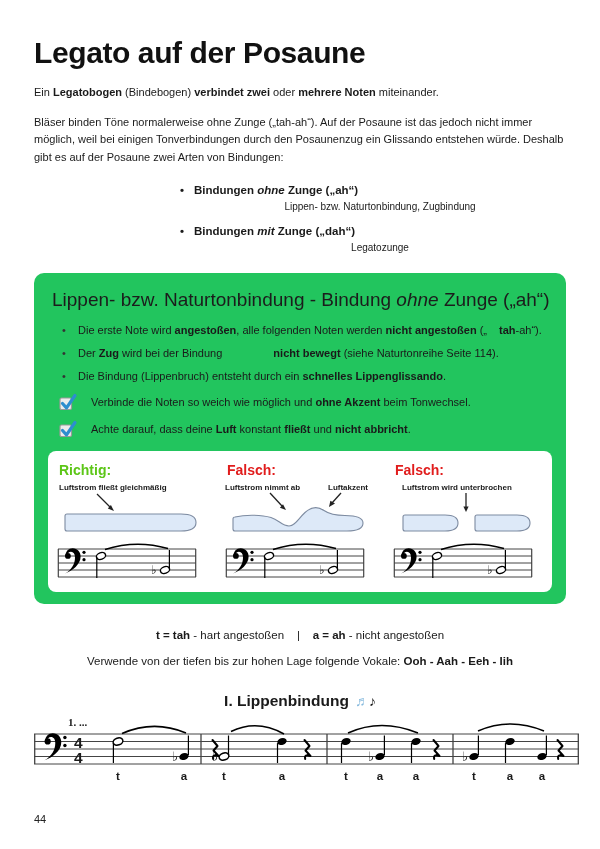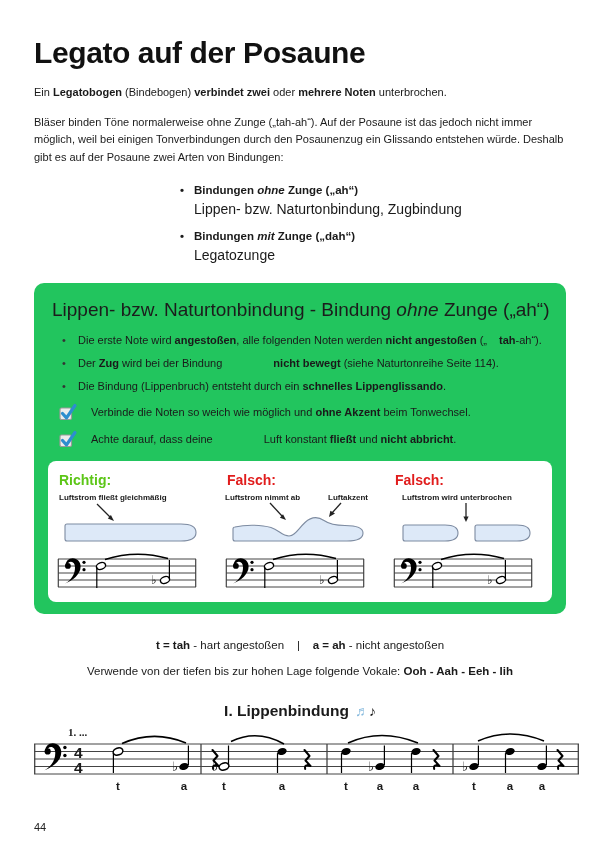--- a/index.html
+++ b/index.html
@@ -8,21 +8,21 @@
     background:#ffffff; color:#1a1a1a;
     font-family:"Liberation Sans", sans-serif;
   }
   .content { padding:0 34px; }
   h1 { font-size:30px; font-weight:600; letter-spacing:-0.4px; margin:36px 0 14px 0; color:#111; }
   .body-text { font-size:11px; line-height:1.6; margin:0 0 12px 0; }
   .bullets { margin-left:146px; margin-top:18px; }
   .bullet-item { margin-bottom:13px; }
   .bullet-title { font-size:11.5px; display:flex; }
   .bullet-title .dot { width:14px; font-weight:bold; }
-  .bullet-sub { font-size:14px; margin:5px 0 0 14px; }
+  .bullet-sub { font-size:10px; margin:5px 0 0 14px;text-align:center; }
   .bluebox { margin-top:20px; background:#22c55e; border-radius:10px; padding:12px 14px 12px 14px; }
   .bluebox h2 { font-size:19px; font-weight:400; margin:4px 0 12px 4px; color:#1c1c1c; }
   .points { list-style:none; margin:0 0 6px 14px; padding:0; font-size:11px; }
   .points li { display:flex; margin-bottom:8px; line-height:1.35; }
   .points .pdot { width:16px; color:#333; }
   .check-row { display:flex; align-items:center; margin:9px 0 0 10px; font-size:11px; }
   .check-row .chk { flex:0 0 auto; margin-right:13px; }
   .check-row .chk svg { display:block; }
   .whitebox { margin-top:13px; background:#ffffff; border-radius:8px; padding:11px 9px 9px 9px;
               display:grid; grid-template-columns:150px 150px 150px; justify-content:space-between; }
@@ -33,21 +33,21 @@
   .staff { margin-top:8px; }
   svg text { font-family:"Liberation Sans", sans-serif; fill:#1a1a1a; }
   .caption { font-size:8px; font-weight:bold; }
   .legend { text-align:center; font-size:11.5px; margin:25px 0 0 0; }
   .vokale { text-align:center; font-size:11.5px; margin:14px 0 0 0; }
   h3 { text-align:center; font-size:15.5px; font-weight:bold; margin:25px 0 0 0; }
   .notes-icon { font-size:14px; margin-left:6px; }
   .notes-icon .blue { color:#85b9dd; }
   .notes-icon .black { color:#111; }
   .score-wrap { text-align:center; margin-top:6px; }
-  .page-num { position:absolute; left:34px; bottom:16px; font-size:11px; color:#222; }
+  .page-num { position:absolute; left:34px; bottom:24px; font-size:11px; color:#222; }
   .serif { font-family:"Liberation Serif", serif; }
 </style>
 </head>
 <body>
 
 <div class="page">
 
   <svg width="0" height="0" style="position:absolute" aria-hidden="true">
     <defs>
       <g id="gClef" fill="#000">
@@ -69,21 +69,21 @@
         <text x="94" y="33" font-size="12">♭</text>
         <ellipse cx="108" cy="29" rx="4.7" ry="3.3" transform="rotate(-18 108 29)" fill="#fff" stroke="#000" stroke-width="1.4"></ellipse>
         <path d="M112.4,27.7 V9" stroke="#000" stroke-width="1.2"></path>
       </g>
     </defs>
   </svg>
 
   <div class="content">
     <h1>Legato auf der Posaune</h1>
 
-    <p class="body-text"><span>Ein </span><span style="font-weight: bold;">Legatobogen</span><span> (Bindebogen) </span><span style="font-weight: bold;">verbindet zwei</span><span> oder </span><span style="font-weight: bold;">mehrere Noten</span><span> unterbrochen.</span></p>
+    <p class="body-text"><span>Ein </span><span style="font-weight: bold;">Legatobogen</span><span> (Bindebogen) </span><span style="font-weight: bold;">verbindet zwei</span><span> oder </span><span style="font-weight: bold;">mehrere Noten</span><span> miteinander.</span></p>
     <p class="body-text">Bläser binden Töne normalerweise ohne Zunge („tah-ah“). Auf der Posaune ist das jedoch nicht immer möglich, weil bei einigen Tonverbindungen durch den Posaunenzug ein Glissando entstehen würde. Deshalb gibt es auf der Posaune zwei Arten von Bindungen:</p>
 
     <div class="bullets">
       <div class="bullet-item">
         <div class="bullet-title">
             <span class="dot">•</span>
             <span><span style="font-weight: bold;">Bindungen </span><span style="font-weight: bold; font-style: italic;">ohne</span><span style="font-weight: bold;"> Zunge („ah“)</span></span>
           </div>
         <div class="bullet-sub">Lippen- bzw. Naturtonbindung, Zugbindung</div>
       </div>
@@ -123,21 +123,21 @@
         </span>
         <span><span>Verbinde die Noten so weich wie möglich und </span><span style="font-weight: bold;">ohne Akzent</span><span> beim Tonwechsel.</span></span>
       </div>
       <div class="check-row">
         <span class="chk">
           <svg width="20" height="18" viewBox="0 0 20 18">
             <rect x="2" y="5" width="11.5" height="11.5" rx="1.5" fill="#ececec" stroke="#9a9a9a" stroke-width="1.2"></rect>
             <path d="M4.5,10.5 L8.5,14.8 L17,2.5" fill="none" stroke="#2d8ecf" stroke-width="3.2" stroke-linecap="round" stroke-linejoin="round"></path>
           </svg>
         </span>
-        <span><span>Achte darauf, dass deine </span><span style="font-weight: normal; margin-left: 48px;">Luft</span><span> konstant </span><span style="font-weight: bold;">fließt</span><span> und </span><span style="font-weight: bold;">nicht abbricht</span><span>.</span></span>
+        <span><span>Achte darauf, dass deine </span><span style="font-weight: bold;">Luft</span><span> konstant </span><span style="font-weight: bold;">fließt</span><span> und </span><span style="font-weight: bold;">nicht abbricht</span><span>.</span></span>
       </div>
 
       <div class="whitebox">
 
         <div class="col">
           <div class="col-label correct">Richtig:</div>
           <svg class="diagram" width="150" height="52" viewBox="0 0 150 52">
             <text x="2" y="9" class="caption">Luftstrom fließt gleichmäßig</text>
             <path d="M40,13 L53,26" stroke="#222" stroke-width="1.3" fill="none"></path>
             <polygon points="57,30 50.8,27.6 53.9,24.0" fill="#222"></polygon>

